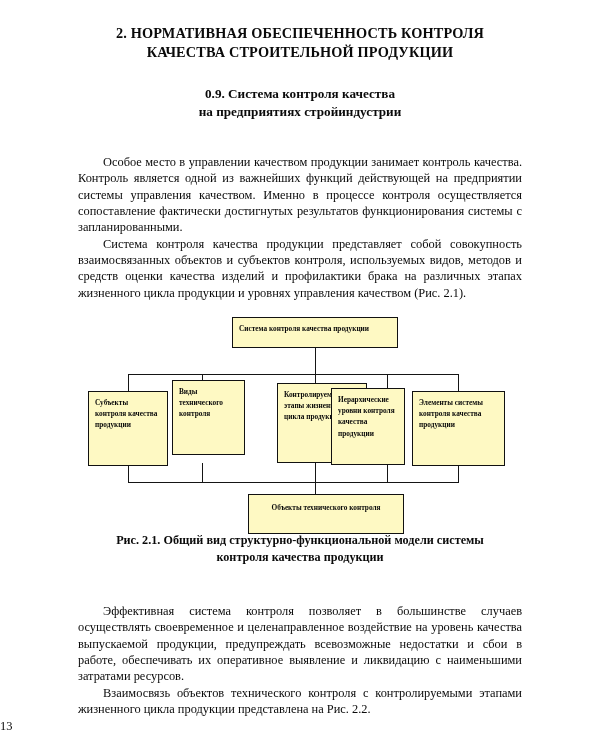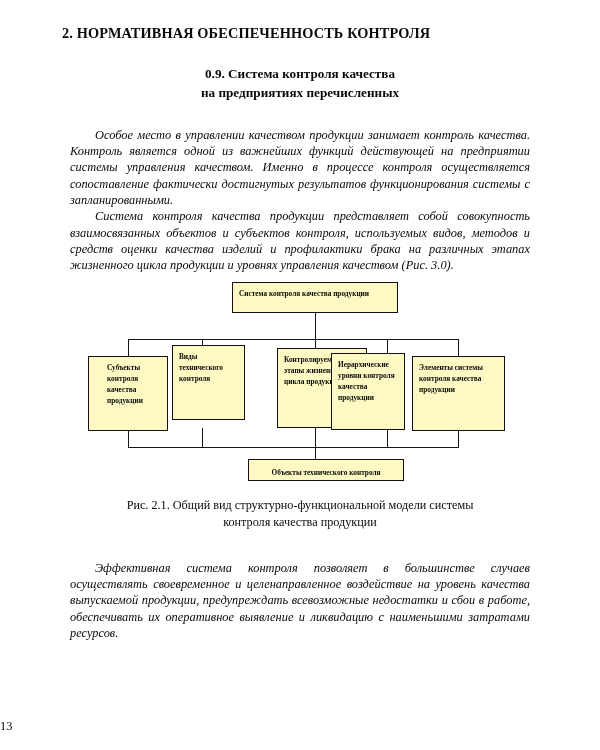--- a/index.html
+++ b/index.html
@@ -16,21 +16,21 @@
     position: relative;
   }
   .page {
     position: relative;
     width: 600px;
     height: 750px;
     box-sizing: border-box;
     padding: 0;
   }
   .chapter-title {
-    text-align: left;
+    text-align: center;
     font-weight: bold;
     font-size: 14.3px;
     line-height: 1.35;
     letter-spacing: 0.15px;
     margin: 0;
     padding: 24px 62px 0 62px;
   }
   .chapter-title .line {
     display: block;
     white-space: nowrap;
@@ -44,24 +44,23 @@
     padding: 22px 62px 0 62px;
   }
   .section-title .line {
     display: block;
   }
   .body-text {
     font-size: 12.4px;
     line-height: 1.315;
     text-align: justify;
     text-justify: inter-word;
-    margin: 8px;
+    margin: 16px;
     padding: 0 62px;
     hyphens: manual;
-    font-style: italic;
   }
   .body-text.first {
     padding-top: 17px;
   }
   .body-text p {
     margin: 0;
     text-indent: 25px;
   }
   .body-text p.cont {
     text-indent: 25px;
@@ -116,49 +115,50 @@
     font-size: 12.5px;
   }
 </style>
 </head>
 <body>
 
 <div class="page">
 
   <h1 class="chapter-title">
     <span class="line">2. НОРМАТИВНАЯ ОБЕСПЕЧЕННОСТЬ КОНТРОЛЯ</span>
+    <span class="line">КАЧЕСТВА СТРОИТЕЛЬНОЙ ПРОДУКЦИИ</span>
   </h1>
 
   <h2 class="section-title">
     <span class="line">0.9. Система контроля качества</span>
-    <span class="line">на предприятиях перечисленных</span>
+    <span class="line">на предприятиях стройиндустрии</span>
   </h2>
 
   <div class="body-text first">
     <p>Особое место в управлении качеством продукции занимает контроль качества. Контроль является одной из важнейших функций действующей на предприятии системы управления качеством. Именно в процессе контроля осуществляется сопоставление фактически достигнутых результатов функционирования системы с запланированными.</p>
-    <p class="cont">Система контроля качества продукции представляет собой совокупность взаимосвязанных объектов и субъектов контроля, используемых видов, методов и средств оценки качества изделий и профилактики брака на различных этапах жизненного цикла продукции и уровнях управления качеством (Рис. 3.0).</p>
+    <p class="cont">Система контроля качества продукции представляет собой совокупность взаимосвязанных объектов и субъектов контроля, используемых видов, методов и средств оценки качества изделий и профилактики брака на различных этапах жизненного цикла продукции и уровнях управления качеством (Рис. 2.1).</p>
   </div>
 
   <div class="figure">
 
     <div class="fig-box" style="left:232px; top:288px; width:166px; height:31px; top:0;">
       <span class="txt">Система контроля качества продукции</span>
     </div>
 
     <div class="fig-line v" style="left:315px; top:31px; height:27px;"></div>
 
     <div class="fig-line h" style="left:128px; top:57px; width:330px;"></div>
 
     <div class="fig-line v" style="left:128px; top:57px; height:17px;"></div>
     <div class="fig-line v" style="left:202px; top:57px; height:14px;"></div>
     <div class="fig-line v" style="left:315px; top:57px; height:9px;"></div>
     <div class="fig-line v" style="left:387px; top:57px; height:14px;"></div>
     <div class="fig-line v" style="left:458px; top:57px; height:17px;"></div>
 
-    <div class="fig-box" style="left:88px; top:74px; width:80px; height:75px;padding-left:12px;">
+    <div class="fig-box" style="left:88px; top:74px; width:80px; height:75px;">
       <span class="txt">Субъекты контроля качества продукции</span>
     </div>
 
     <div class="fig-box" style="left:172px; top:63px; width:73px; height:75px;">
       <span class="txt">Виды технического контроля</span>
     </div>
 
     <div class="fig-box" style="left:237px; top:66px; width:90px; height:80px;margin-left:40px;">
       <span class="txt">Контролируемые этапы жизненного цикла продукции</span>
     </div>
@@ -174,30 +174,31 @@
     <div class="fig-line v" style="left:128px; top:149px; height:17px;"></div>
     <div class="fig-line v" style="left:202px; top:146px; height:20px;"></div>
     <div class="fig-line v" style="left:315px; top:146px; height:20px;"></div>
     <div class="fig-line v" style="left:387px; top:148px; height:18px;"></div>
     <div class="fig-line v" style="left:458px; top:149px; height:17px;"></div>
 
     <div class="fig-line h" style="left:128px; top:165px; width:330px;"></div>
 
     <div class="fig-line v" style="left:315px; top:165px; height:13px;"></div>
 
-    <div class="fig-box" style="left:248px; top:177px; width:156px; height:22px;">
+    <div class="fig-box" style="left:248px; top:177px; width:156px; height:40px;">
       <span class="txt" style="text-align:center; padding-top:7px;">Объекты технического контроля</span>
     </div>
 
   </div>
 
-  <div class="fig-caption" style="padding-top:10px;">
+  <div class="fig-caption" style="padding-top:10px;font-weight:bold;">
     <span class="line">Рис. 2.1. Общий вид структурно-функциональной модели системы</span>
     <span class="line">контроля качества продукции</span>
   </div>
 
   <div class="body-text" style="padding-top:21px;">
     <p>Эффективная система контроля позволяет в большинстве случаев осуществлять своевременное и целенаправленное воздействие на уровень качества выпускаемой продукции, предупреждать всевозможные недостатки и сбои в работе, обеспечивать их оперативное выявление и ликвидацию с наименьшими затратами ресурсов.</p>
+    <p class="cont">Взаимосвязь объектов технического контроля с контролируемыми этапами жизненного цикла продукции представлена на Рис. 2.2.</p>
   </div>
 
   <div class="page-number">13</div>
 
 </div>
 
 </body></html>

